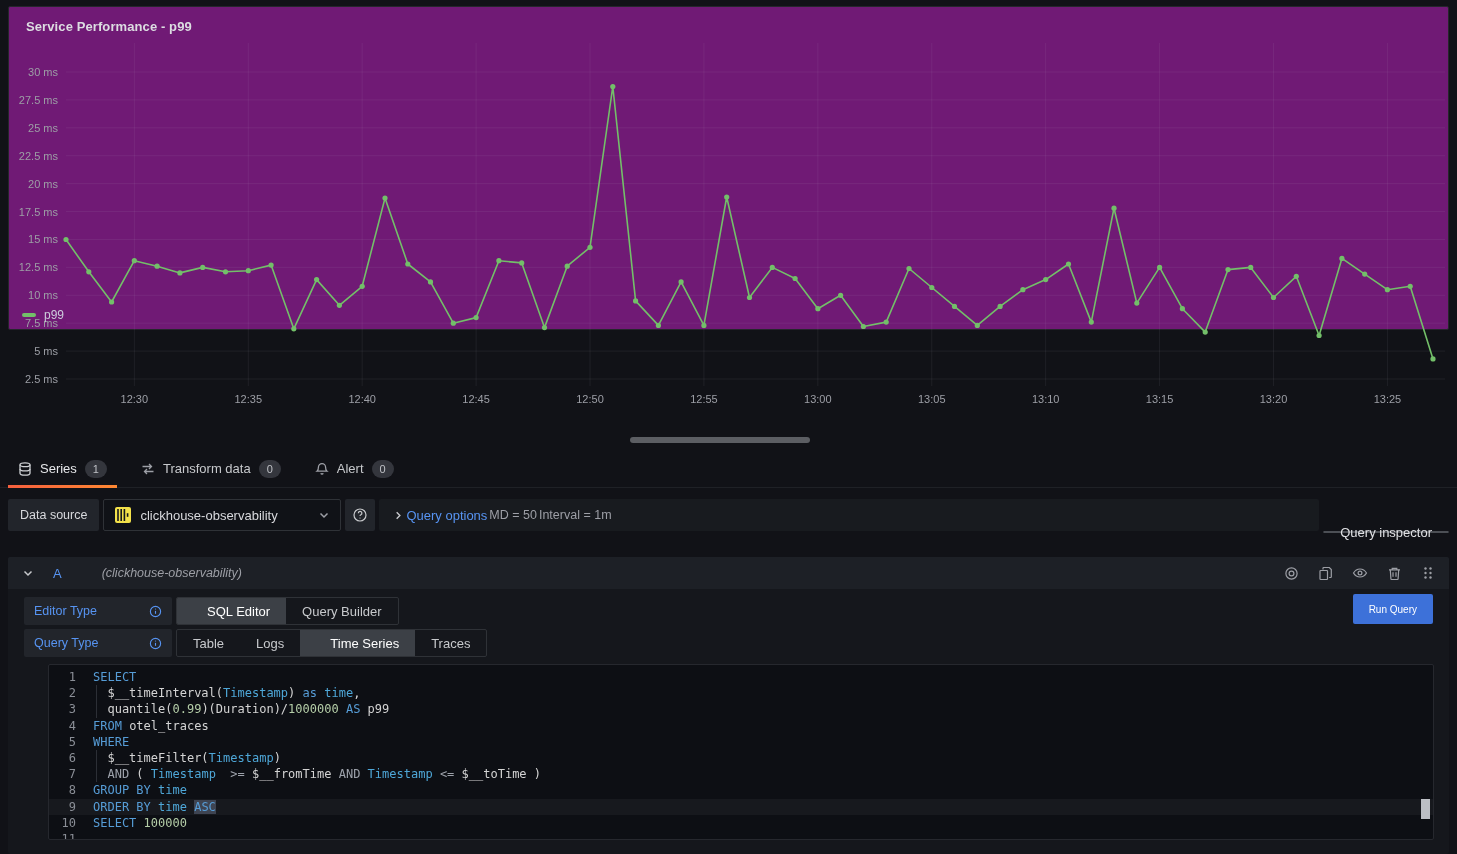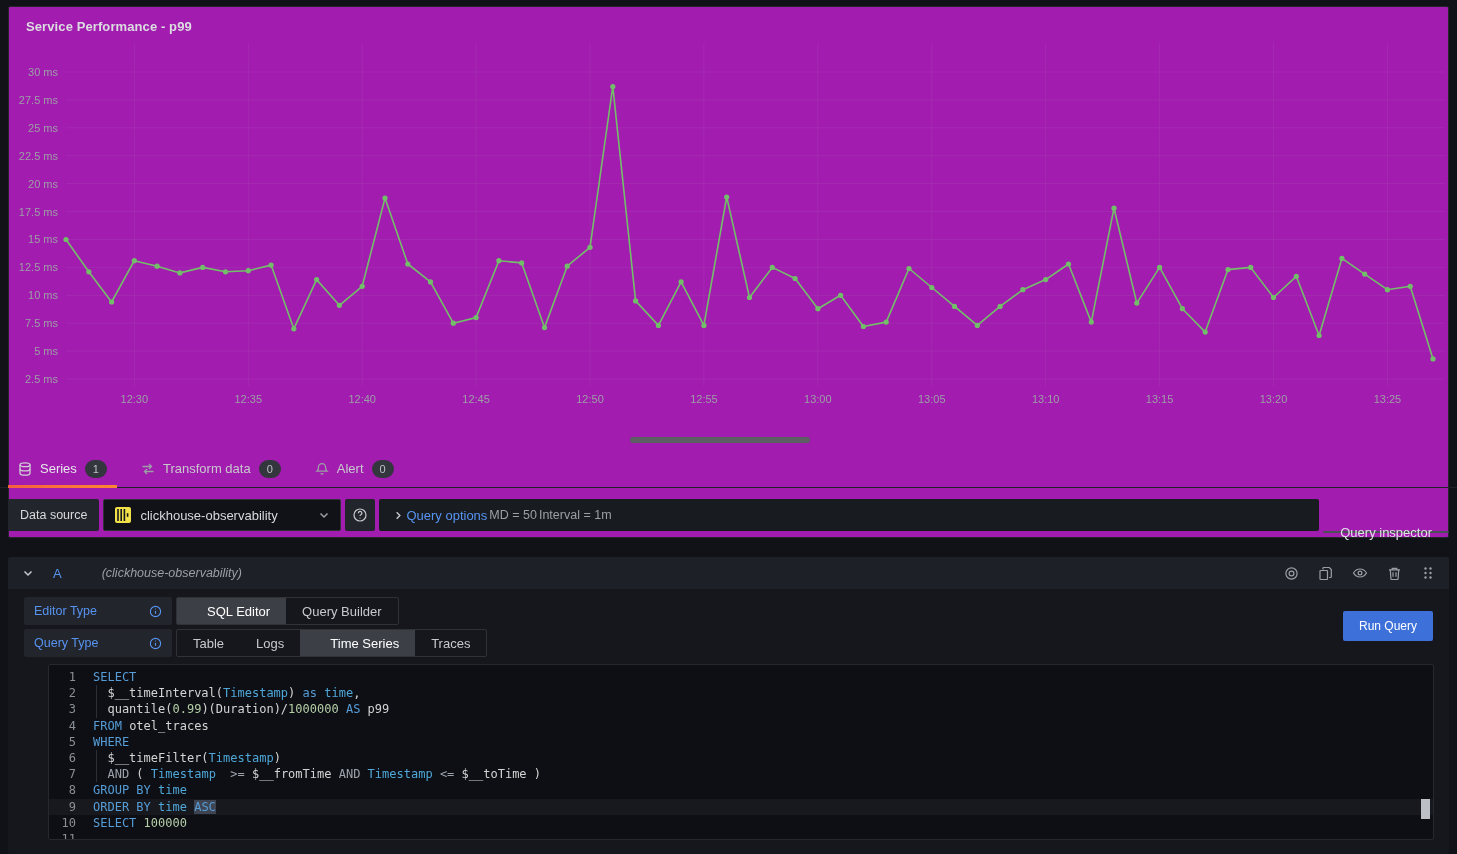--- a/index.html
+++ b/index.html
@@ -1,22 +1,22 @@
 <!DOCTYPE html>
 <html><head>
 <meta charset="utf-8">
 <style>
   * { margin:0; padding:0; box-sizing:border-box; }
   html,body { width:1457px; height:854px; background:#111217; overflow:hidden;
     font-family:"Liberation Sans","DejaVu Sans",sans-serif; color:#d8d9dd; }
   .stage { position:relative; width:1457px; height:854px; }
 
   
-  .panel { position:absolute; left:8px; top:6px; width:1441px; height:532px;
-    background:#a21caf; border:1px solid #25262c; border-radius:2px; }
+  .panel { position:absolute; left:8px; top:6px; width:1441px; height:324px;
+    background:#701a75; border:1px solid #25262c; border-radius:2px; }
   .panel-title { position:absolute; left:17px; top:12px; font-size:13px; font-weight:600;
     color:#dcdde1; letter-spacing:.1px; }
   .chart-svg { position:absolute; left:0; top:0; }
   .chart-svg text { font-family:"Liberation Sans","DejaVu Sans",sans-serif; font-size:11px; fill:#9d9fa6; }
   .legend { position:absolute; left:13px; bottom:7px; display:flex; align-items:center; gap:8px; }
   .legend-swatch { width:14px; height:4px; border-radius:2px; background:#73bf69; display:inline-block; }
   .legend-label { font-size:12px; color:#ccccdc; }
 
   
   .h-scrollbar { position:absolute; left:630px; top:437px; width:180px; height:6px;
@@ -66,22 +66,22 @@
 
   .qbody { position:relative; padding:4px 0 0 16px; }
   .form-row { display:flex; align-items:stretch; height:28px; margin-top:4px; }
   .row-label { width:148px; background:#22252b; border-radius:2px; display:flex; align-items:center;
     padding:0 10px; font-size:12.5px; color:#5794f2; }
   .row-label .info { margin-left:auto; display:flex; color:#5794f2; cursor:pointer; }
   .seg-group { margin-left:4px; display:flex; align-items:stretch; border:1px solid #2f3237;
     border-radius:2px; overflow:hidden; }
   .seg { display:flex; align-items:center; padding:0 16px; font-size:13px; color:#c7c9cc; cursor:pointer; }
   .seg.active { background:#3c4046; color:#fff; font-weight:400;padding-left:30px; }
-  .run-btn { position:absolute; right:16px; top:22px; height:30px; background:#3d71d9; color:#fff;
-    border:none; border-radius:2px; padding:0 16px; font-size:12px; font-weight:500;
+  .run-btn { position:absolute; right:16px; top:5px; height:30px; background:#3d71d9; color:#fff;
+    border:none; border-radius:2px; padding:0 16px; font-size:10px; font-weight:500;
     font-family:inherit; cursor:pointer; }
 
   
   .code-editor { position:relative; margin:7px 15px 0 24px; height:176px;
     background:#0d0f14; border:1px solid #26282e; border-radius:2px; overflow:hidden;
     font-family:"DejaVu Sans Mono","Liberation Mono",monospace; font-size:12px; line-height:16.2px;
     padding-top:4px; cursor:text; }
   .code-line { position:relative; display:flex; white-space:pre; }
   .code-line.active { background:rgba(200,205,220,0.055); }
   .gutter { width:44px; flex:0 0 44px; text-align:right; padding-right:17px; color:#8a8e96;

